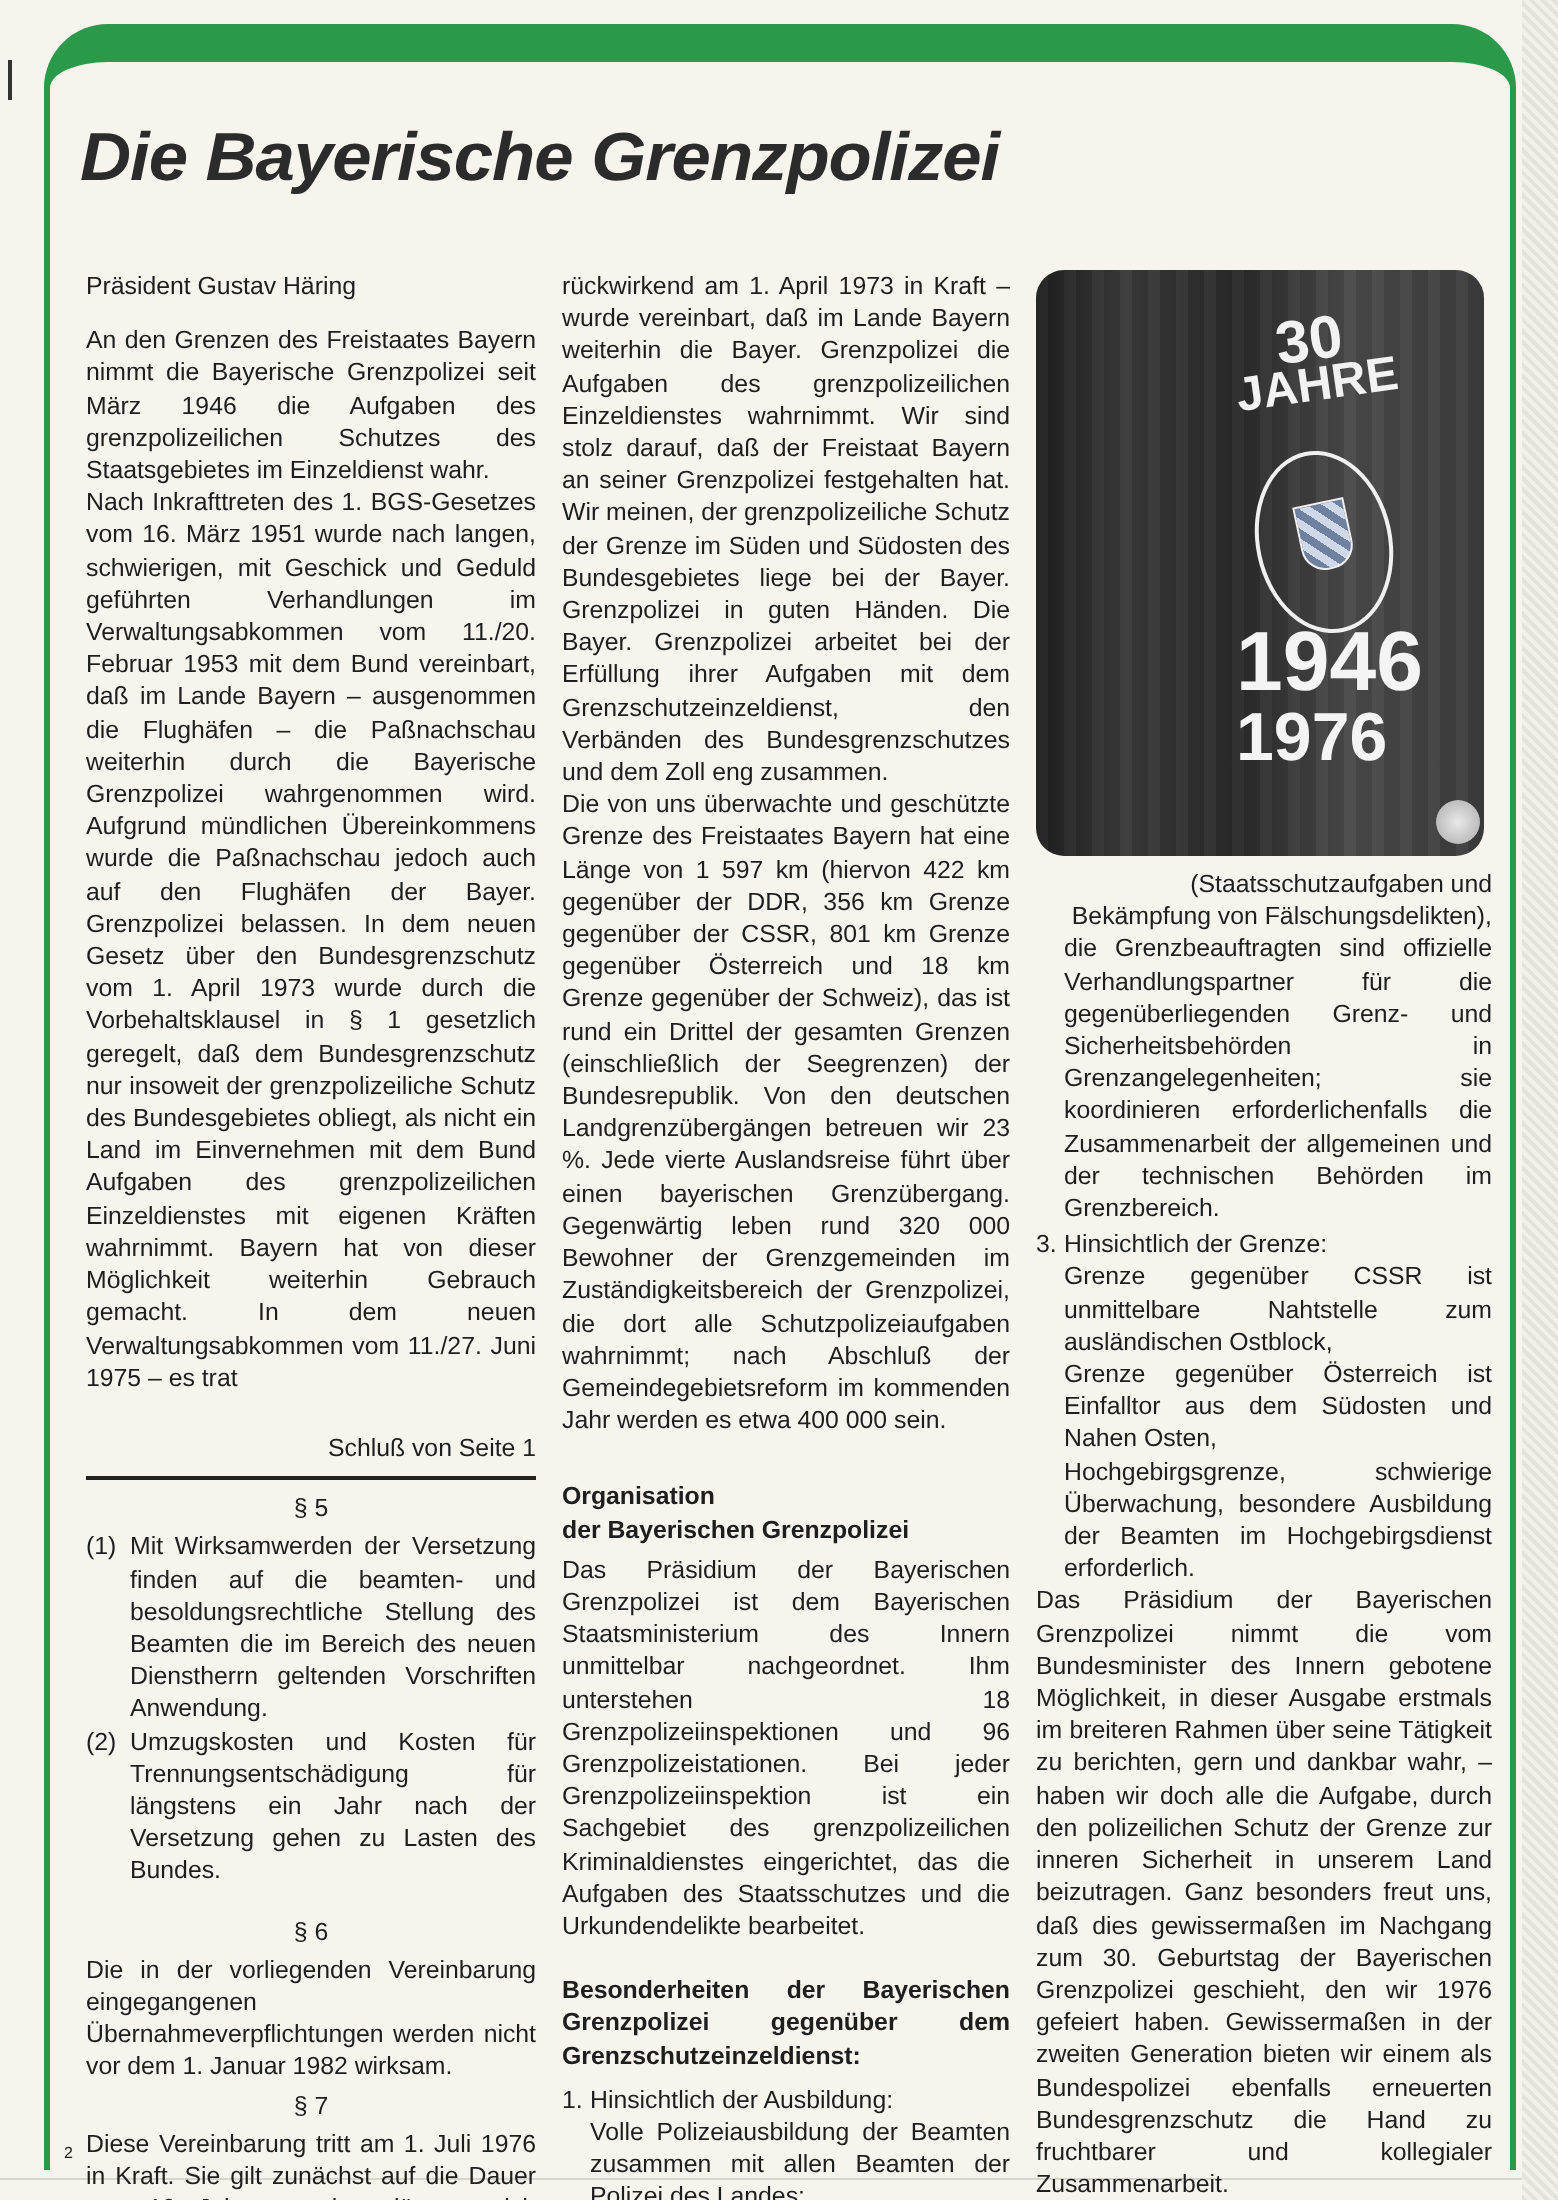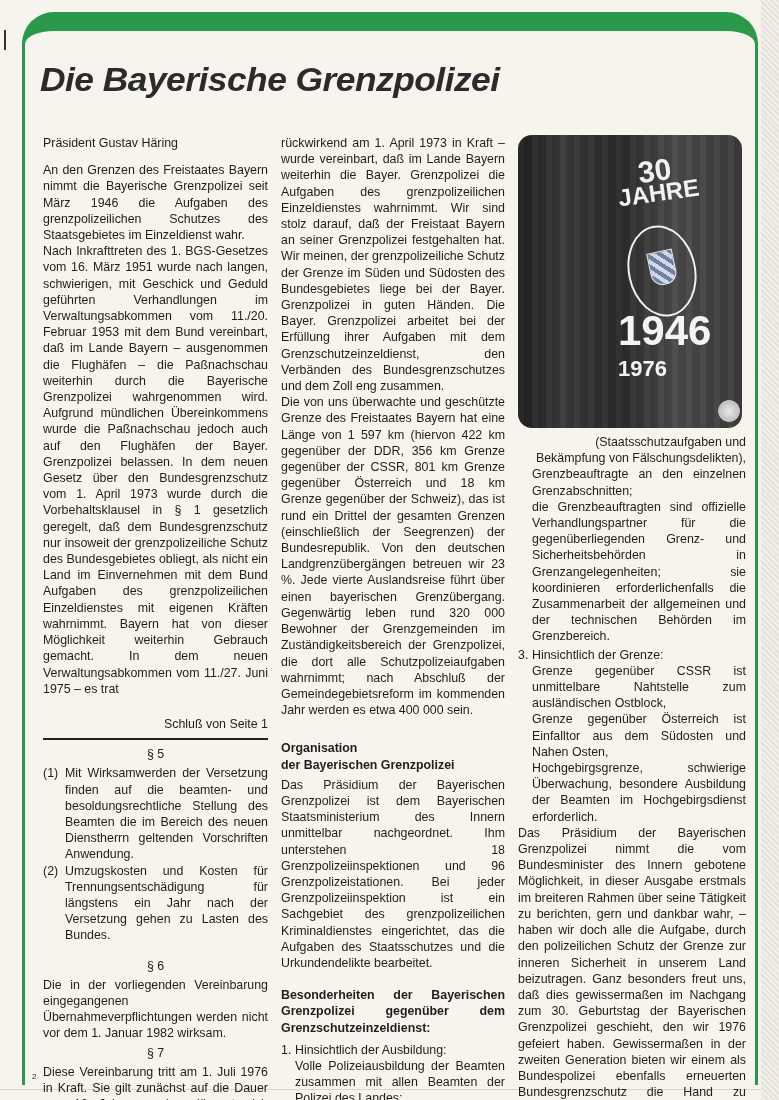--- a/index.html
+++ b/index.html
@@ -83,21 +83,21 @@
   .photo .emblem .shield {
     position: absolute; left: 20px; top: 24px; width: 24px; height: 32px;
     border-radius: 0 0 12px 12px;
     background: repeating-linear-gradient(45deg, #cfd8e8 0 4px, #7080a0 4px 8px);
     border: 1px solid #f0f0f0;
   }
   .photo .yr1 {
     position: absolute; left: 100px; top: 188px; color: #f4f4f4; font-weight: bold; font-size: 42px;
   }
   .photo .yr2 {
-    position: absolute; left: 100px; top: 226px; color: #f4f4f4; font-weight: bold; font-size: 22px;
+    position: absolute; left: 100px; top: 226px; color: #f4f4f4; font-weight: bold; font-size: 34px;
   }
   .photo .stain {
     position: absolute; right: 2px; bottom: 6px; width: 22px; height: 22px; border-radius: 50%;
     background: radial-gradient(circle, #e8e8e8 0%, #bdbdbd 70%, transparent 72%);
   }
   .caption { font-style: italic; text-align: left !important; margin-bottom: 13px !important; }
 </style>
 </head>
 <body>
 
@@ -165,21 +165,20 @@
     <div class="emblem">
       <div class="shield"></div>
     </div>
     <div class="yr1">1946</div>
     <div class="yr2">1976</div>
     <div class="stain"></div>
   </div>
 
   <div style="padding-left:14px">
     <p style="text-align:right">(Staatsschutzaufgaben und Bekämpfung von Fälschungsdelikten),</p>
-    <p>Grenzbeauftragte an den einzelnen Grenzabschnitten;</p>
     <p>die Grenzbeauftragten sind offizielle Verhandlungspartner für die gegenüberliegenden Grenz- und Sicherheitsbehörden in Grenzangelegenheiten; sie koordinieren erforderlichenfalls die Zusammenarbeit der allgemeinen und der technischen Behörden im Grenzbereich.</p>
   </div>
 
   <div class="list-item">
     <span class="num">3.</span>
     <div class="txt">
       <p style="text-align:left">Hinsichtlich der Grenze:</p>
       <p>Grenze gegenüber CSSR ist unmittelbare Nahtstelle zum ausländischen Ostblock,</p>
       <p>Grenze gegenüber Österreich ist Einfalltor aus dem Südosten und Nahen Osten,</p>
       <p>Hochgebirgsgrenze, schwierige Überwachung, besondere Ausbildung der Beamten im Hochgebirgsdienst erforderlich.</p>

